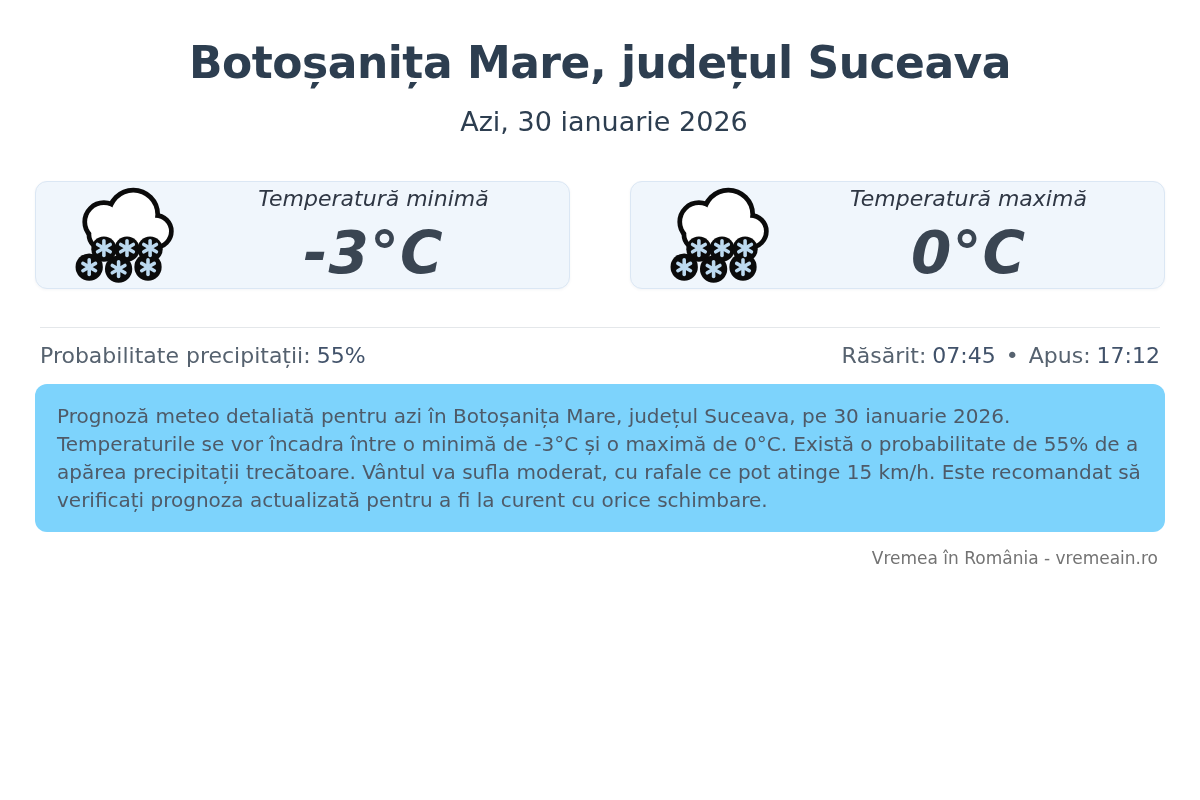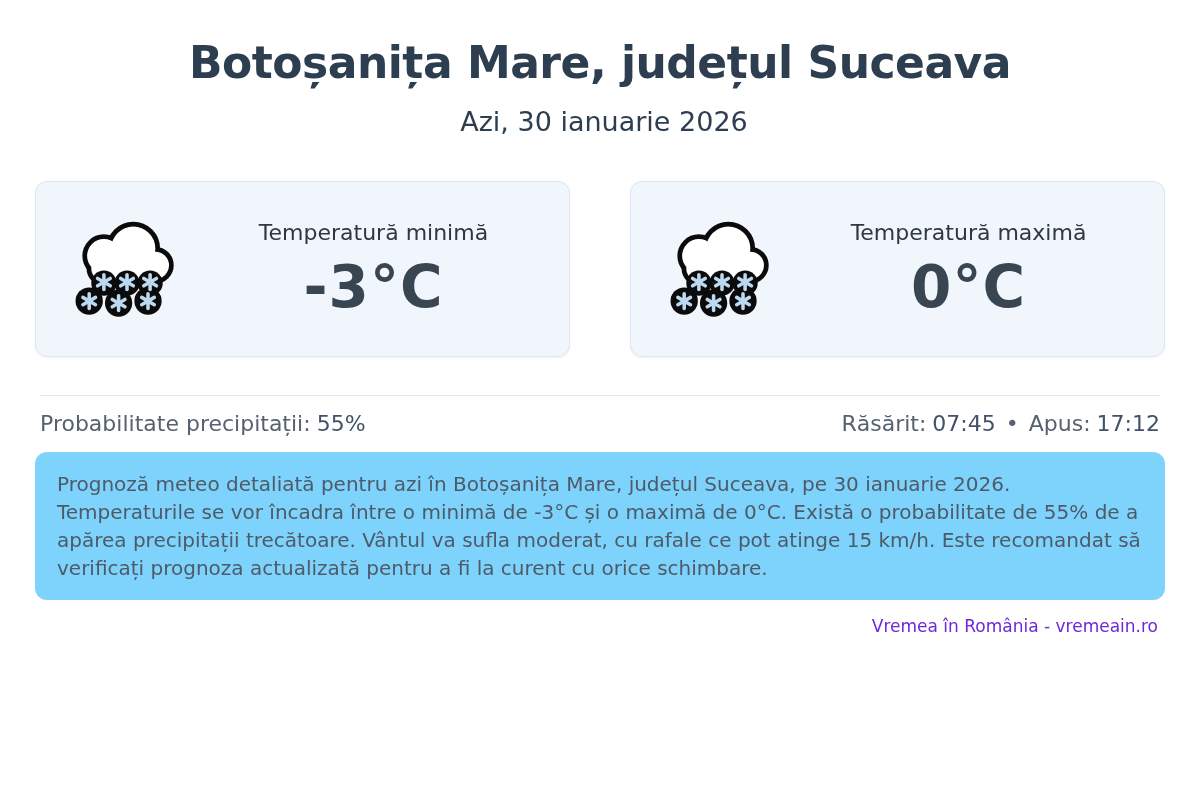--- a/index.html
+++ b/index.html
@@ -11,23 +11,24 @@
   .logo-row{display:flex;align-items:center;gap:24px;padding:46px 40px 0 40px;}
   .logo-icon{width:104px;height:104px;flex-shrink:0;}
   .logo-text{font-size:39px;font-weight:bold;color:#222a37;line-height:1.17;letter-spacing:-0.5px;}
   .page-title{
     text-align:center;font-size:44px;font-weight:bold;color:#2d3e50;
     margin:38px 60px 15px;line-height:1.15;letter-spacing:-0.5px;
   }
   .page-subtitle{text-align:center;font-size:27px;color:#2d3e50;margin-top:17px;line-height:1.15;padding-left:8px;}
   .cards{display:flex;gap:60px;margin:44px 35px 0;}
   .card{
-    flex:1;height:176px;background:#f0f6fc;border:1px solid #dbe7f4;border-radius:12px;
+    flex:1;height:108px;background:#f0f6fc;border:1px solid #dbe7f4;border-radius:12px;
     display:flex;align-items:center;padding:0 12px 0 28px;box-sizing:border-box;
     box-shadow:0 1px 3px rgba(30,60,90,0.05);
+    font-style:italic;
   }
   .snow-icon{width:126px;height:112px;flex-shrink:0;}
   .card-text{flex:1;display:flex;flex-direction:column;align-items:center;}
   .card-label{font-size:22px;color:#2f3744;}
   .card-value{font-size:58px;font-weight:bold;color:#3a4552;line-height:1.05;margin-top:12px;letter-spacing:1px;}
   .stats{
     margin:38px 40px 0;border-top:1px solid #e4e7ea;padding-top:15px;
     display:flex;align-items:baseline;font-size:22px;color:#4e5a68;
   }
   .stat{white-space:nowrap;}
@@ -35,21 +36,21 @@
   .stat-mid{flex:1;text-align:center;}
   .stat-right{flex:1;text-align:right;}
   .stat .lbl{color:#56626f;}
   .stat .val{color:#41526a;margin-left:6px;}
   .stat .sep{color:#56626f;margin:0 10px;}
   .description-box{
     margin:16px 35px 0;background:#7dd3fc;border-radius:12px;
     padding:18px 22px;box-sizing:border-box;
     font-size:20px;line-height:28px;color:#4e5a68;
   }
-  .footer{ text-align:right;margin:16px 42px 0;font-size:17px;color:#6d28d9;}
+  .footer{ text-align:right;margin:16px 42px 0;font-size:17px;color:#737373;}
 </style>
 </head>
 <body>
 
 <div>
 
 
   <h1 class="page-title">Botoșanița Mare, județul Suceava</h1>
   <div class="page-subtitle">Azi, 30 ianuarie 2026</div>
 

